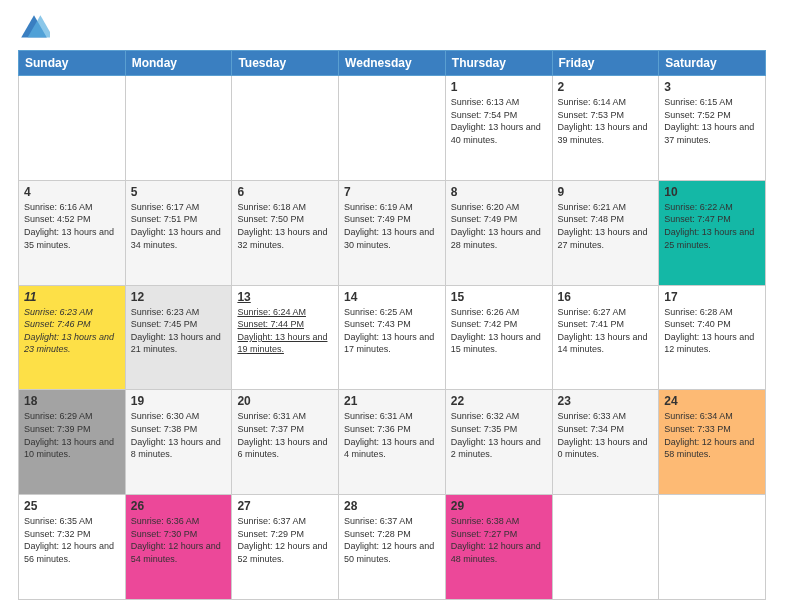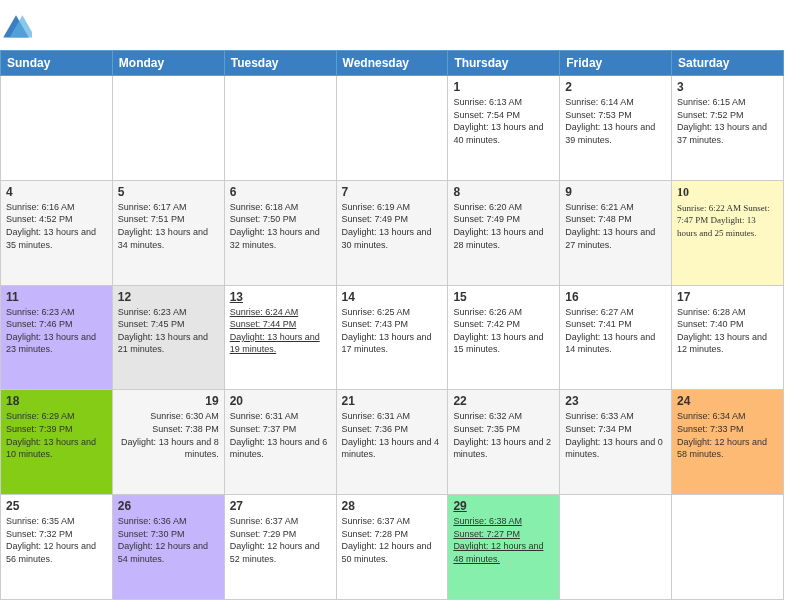--- a/index.html
+++ b/index.html
@@ -6,21 +6,21 @@
     body {
       font-family: Arial, sans-serif;
       background: #fff;
       width: 792px;
       height: 612px;
       overflow: hidden;
     }
     .page {
       width: 784px;
       height: 612px;
-      padding: 12px 0;
+      padding: 12px 18px;
       display: flex;
       flex-direction: column;
     }
     .header {
       display: flex;
       justify-content: space-between;
       align-items: flex-start;
       margin-bottom: 6px;
     }
     .logo {
@@ -181,29 +181,29 @@
             <div class="day-info">Sunrise: 6:20 AM
 Sunset: 7:49 PM
 Daylight: 13 hours and 28 minutes.</div>
           </td>
           <td style="background: rgb(245, 245, 245);">
             <span class="day-number">9</span>
             <div class="day-info">Sunrise: 6:21 AM
 Sunset: 7:48 PM
 Daylight: 13 hours and 27 minutes.</div>
           </td>
-          <td style="background: #fef9c3; font-family: Liberation Serif, serif;">
+          <td style="background: #14b8a6;">
             <span class="day-number">10</span>
             <div class="day-info">Sunrise: 6:22 AM
 Sunset: 7:47 PM
 Daylight: 13 hours and 25 minutes.</div>
           </td>
         </tr>
         <tr>
-          <td style="background: #c4b5fd;">
+          <td style="background: #fde047; font-style: italic;">
             <span class="day-number">11</span>
             <div class="day-info">Sunrise: 6:23 AM
 Sunset: 7:46 PM
 Daylight: 13 hours and 23 minutes.</div>
           </td>
           <td style="background: #e5e5e5;">
             <span class="day-number">12</span>
             <div class="day-info">Sunrise: 6:23 AM
 Sunset: 7:45 PM
 Daylight: 13 hours and 21 minutes.</div>
@@ -233,27 +233,27 @@
 Daylight: 13 hours and 14 minutes.</div>
           </td>
           <td style="background: rgb(255, 255, 255); border-radius: 15px;">
             <span class="day-number">17</span>
             <div class="day-info">Sunrise: 6:28 AM
 Sunset: 7:40 PM
 Daylight: 13 hours and 12 minutes.</div>
           </td>
         </tr>
         <tr>
-          <td style="background: #84cc16;">
+          <td style="background: #a3a3a3;">
             <span class="day-number">18</span>
             <div class="day-info">Sunrise: 6:29 AM
 Sunset: 7:39 PM
 Daylight: 13 hours and 10 minutes.</div>
           </td>
-          <td style="background: rgb(245, 245, 245); text-align: right;">
+          <td style="background: rgb(245, 245, 245);">
             <span class="day-number">19</span>
             <div class="day-info">Sunrise: 6:30 AM
 Sunset: 7:38 PM
 Daylight: 13 hours and 8 minutes.</div>
           </td>
           <td style="background: rgb(245, 245, 245);">
             <span class="day-number">20</span>
             <div class="day-info">Sunrise: 6:31 AM
 Sunset: 7:37 PM
 Daylight: 13 hours and 6 minutes.</div>
@@ -283,39 +283,39 @@
 Daylight: 12 hours and 58 minutes.</div>
           </td>
         </tr>
         <tr>
           <td style="background: rgb(255, 255, 255); margin-top: 36px;">
             <span class="day-number">25</span>
             <div class="day-info">Sunrise: 6:35 AM
 Sunset: 7:32 PM
 Daylight: 12 hours and 56 minutes.</div>
           </td>
-          <td style="background: #c4b5fd; margin-left: 12px;">
+          <td style="background: #ec4899; margin-left: 12px;">
             <span class="day-number">26</span>
             <div class="day-info">Sunrise: 6:36 AM
 Sunset: 7:30 PM
 Daylight: 12 hours and 54 minutes.</div>
           </td>
           <td style="background: rgb(255, 255, 255);">
             <span class="day-number">27</span>
             <div class="day-info">Sunrise: 6:37 AM
 Sunset: 7:29 PM
 Daylight: 12 hours and 52 minutes.</div>
           </td>
           <td style="background: rgb(255, 255, 255);">
             <span class="day-number">28</span>
             <div class="day-info">Sunrise: 6:37 AM
 Sunset: 7:28 PM
 Daylight: 12 hours and 50 minutes.</div>
           </td>
-          <td style="background: #86efac; text-decoration: underline;">
+          <td style="background: #ec4899;">
             <span class="day-number">29</span>
             <div class="day-info">Sunrise: 6:38 AM
 Sunset: 7:27 PM
 Daylight: 12 hours and 48 minutes.</div>
           </td>
           <td class="empty"></td>
           <td class="empty"></td>
         </tr>
       </tbody>
   </table>

